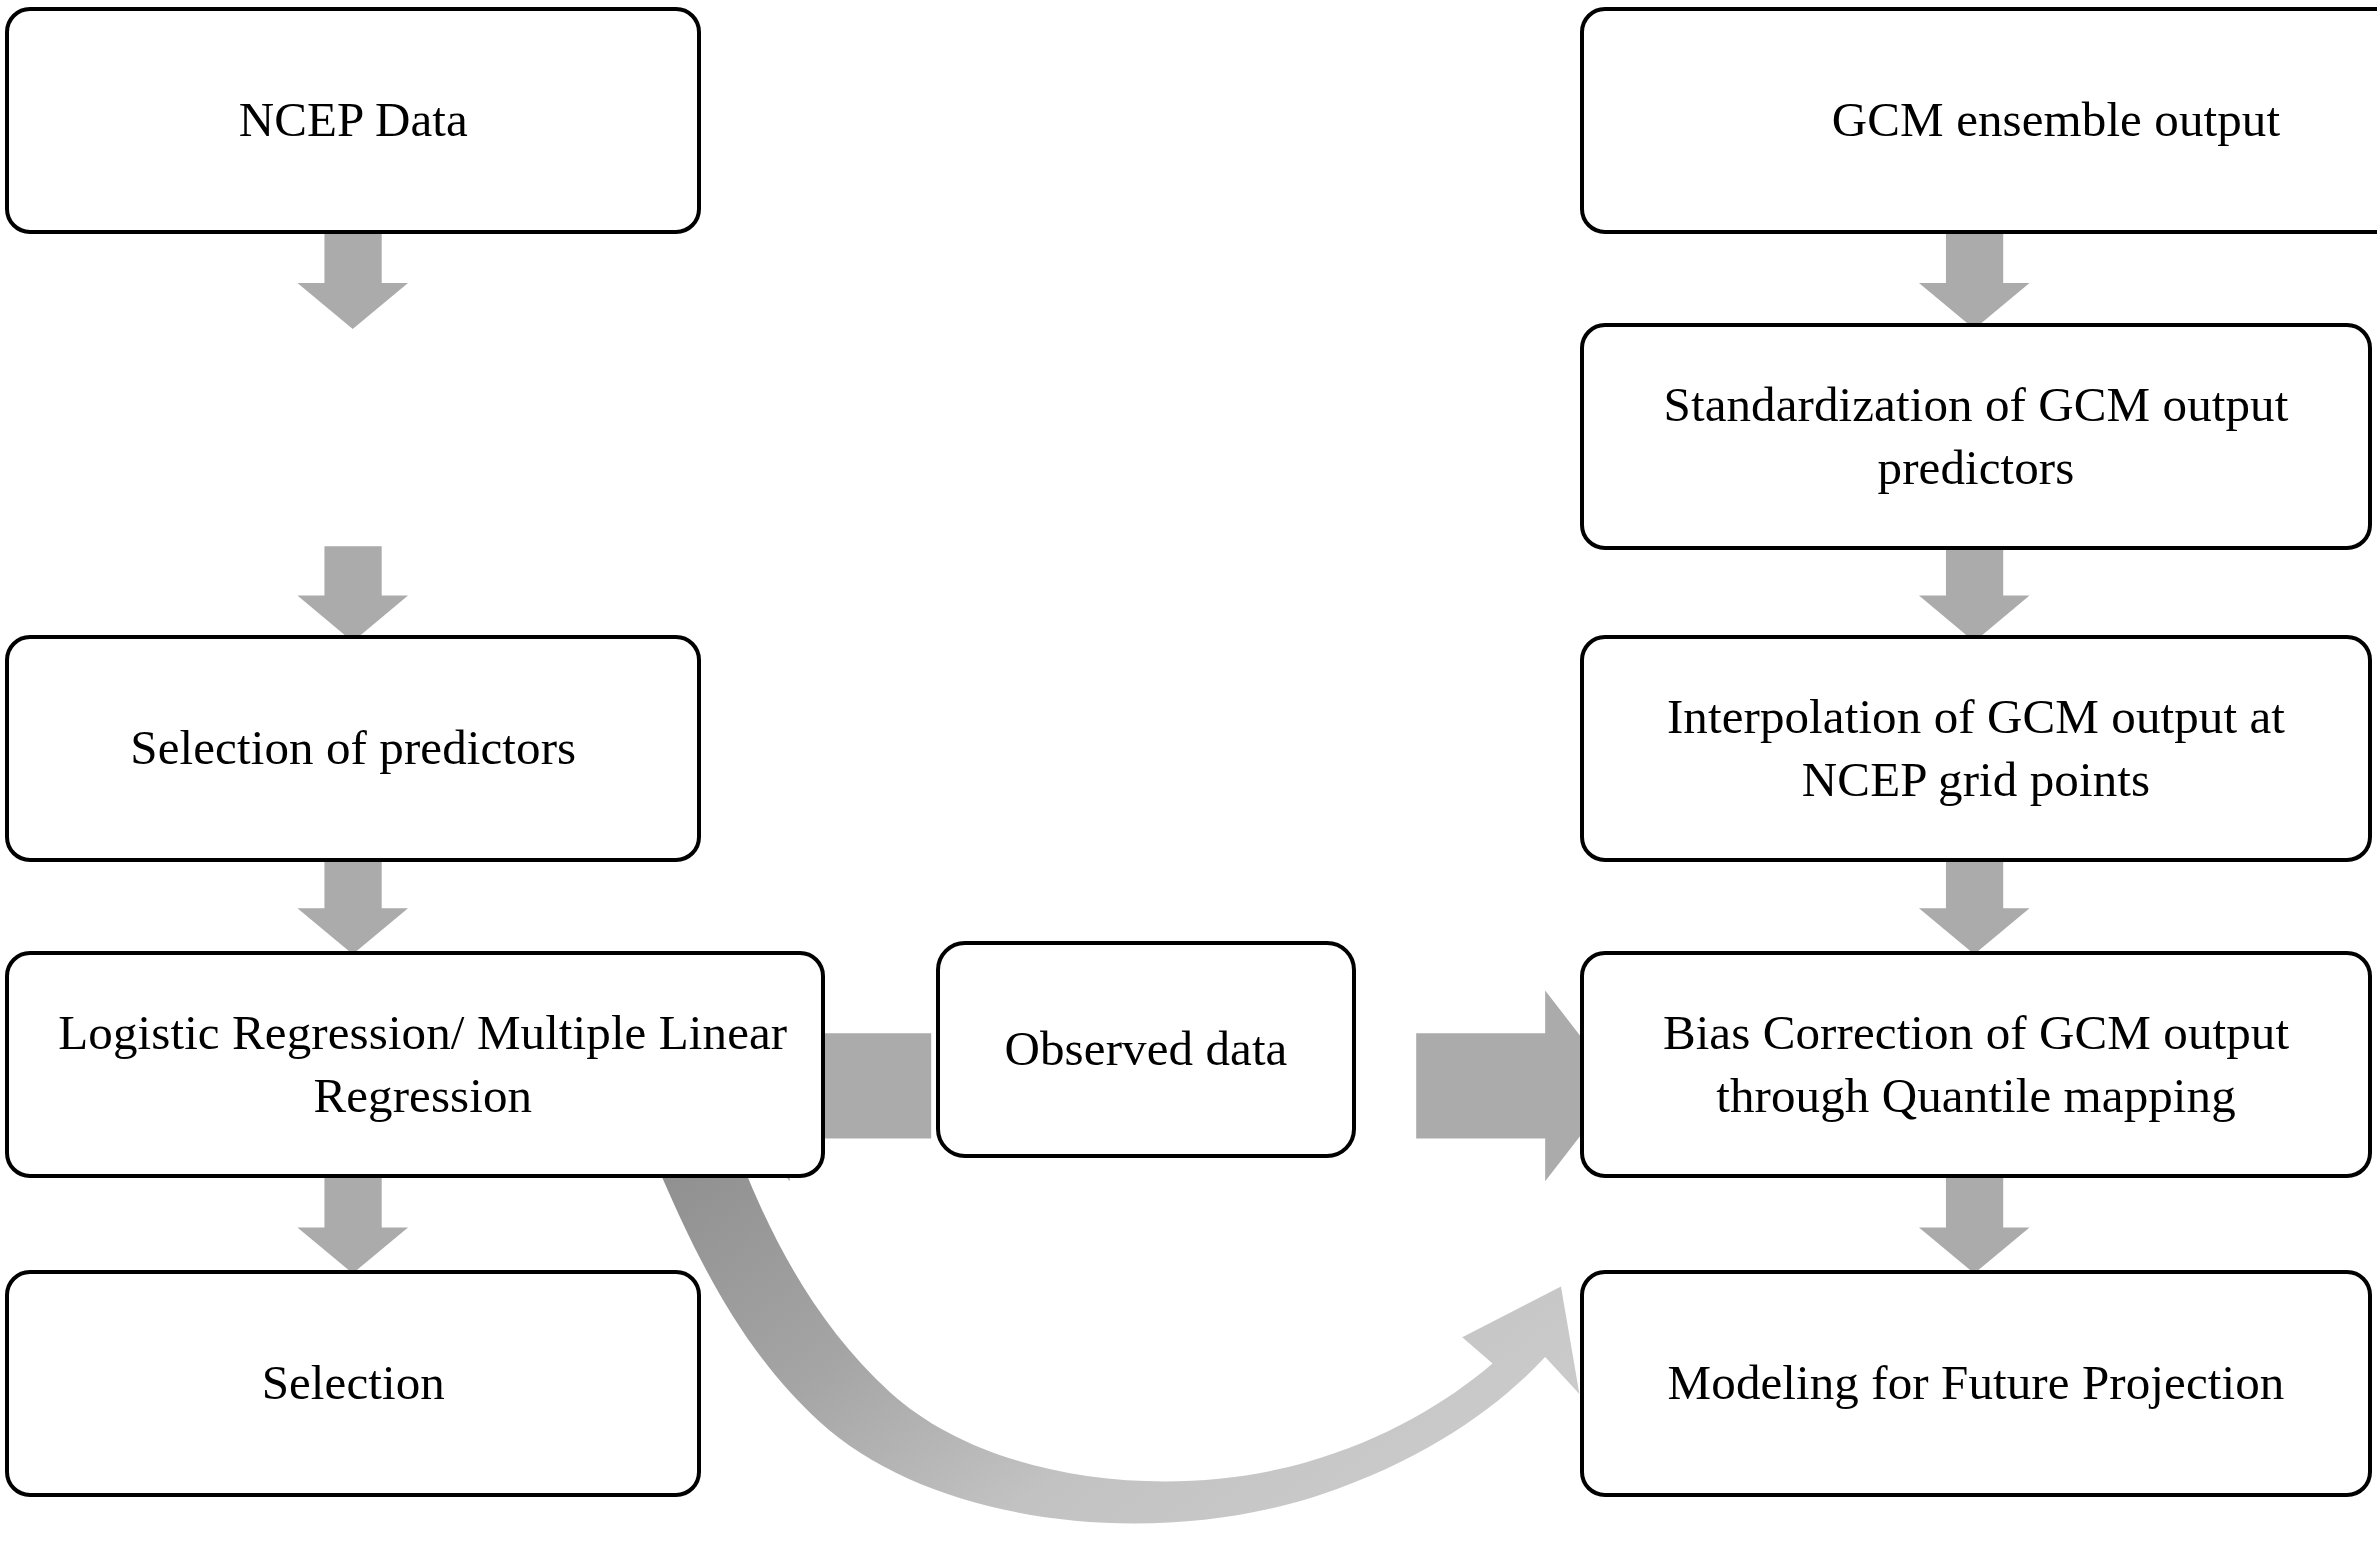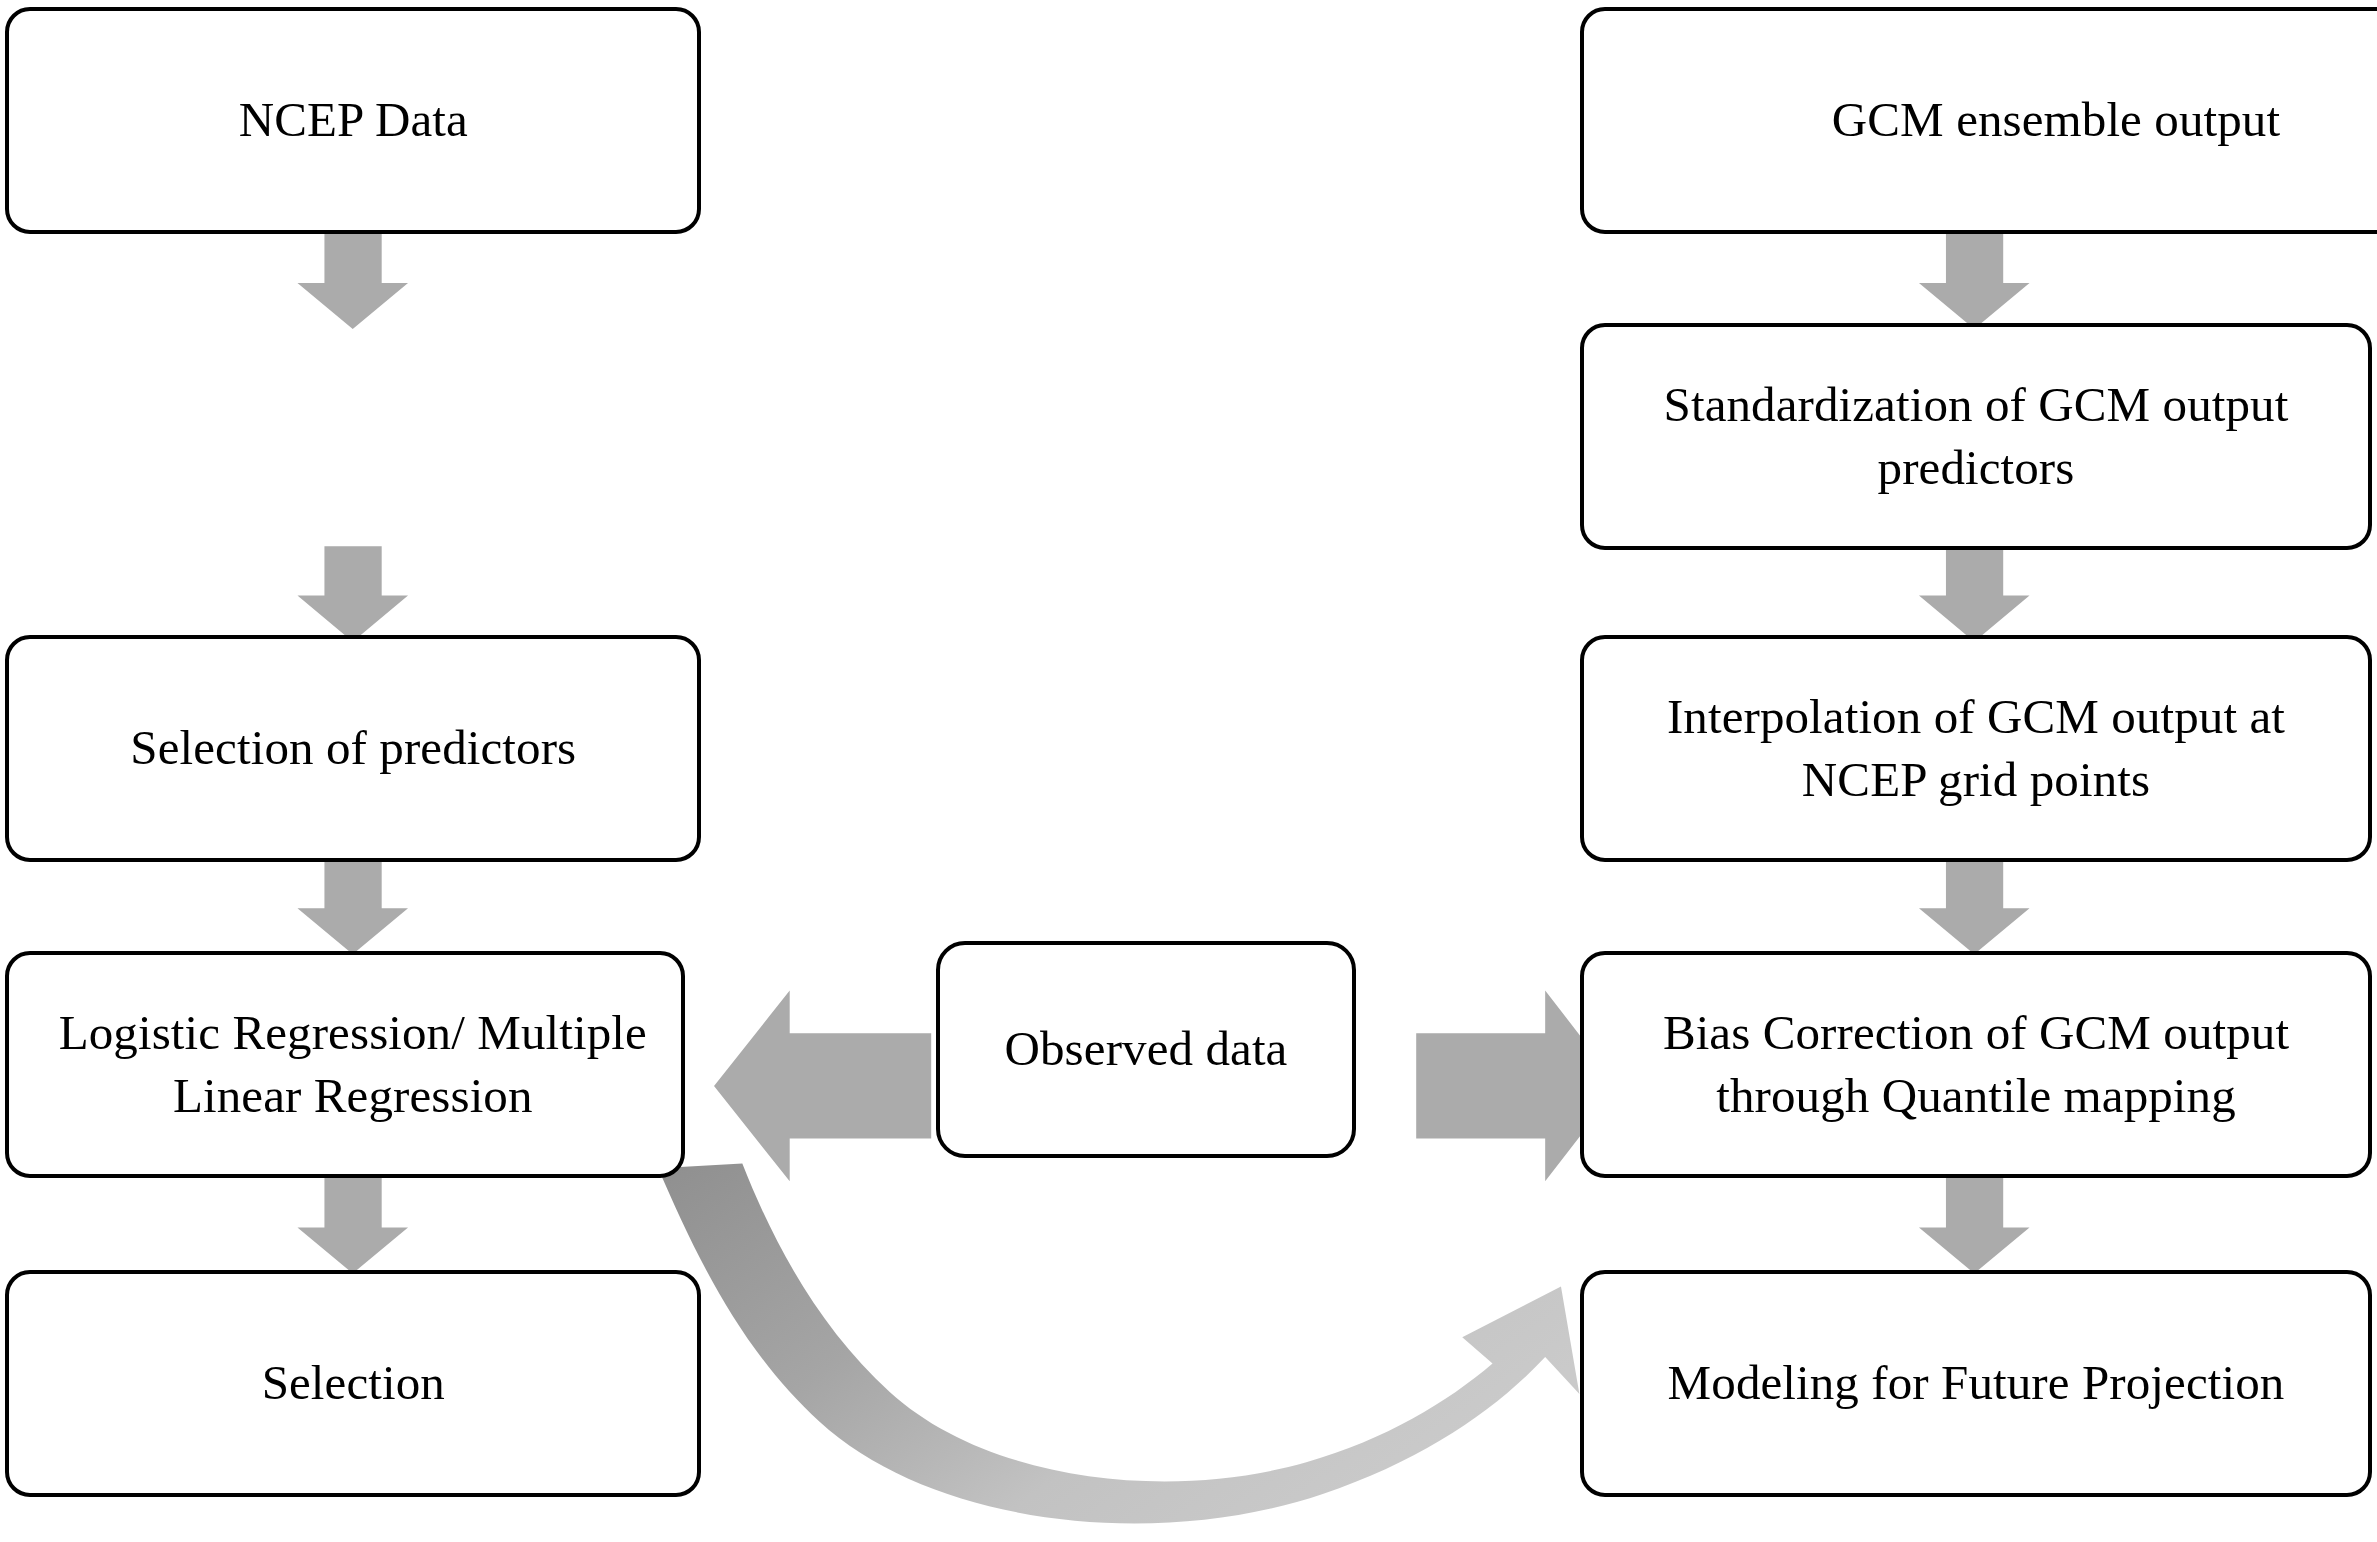--- a/index.html
+++ b/index.html
@@ -116,21 +116,21 @@
 
   <div class="flow-box" style="left:5.3px; top:6.6px; width:696px; height:227px;">
     <span class="label">NCEP Data</span>
   </div>
 
 
   <div class="flow-box" style="left:5.3px; top:635px; width:696px; height:227px;">
     <span class="label">Selection of predictors</span>
   </div>
 
-  <div class="flow-box" style="left:5.3px; top:951px; width:680px; height:227px;padding-left:32px;">
+  <div class="flow-box" style="left:5.3px; top:951px; width:820px; height:227px;padding-left:32px;">
     <span class="label">Logistic Regression/ Multiple Linear Regression</span>
   </div>
 
   <div class="flow-box" style="left:5.3px; top:1270px; width:696px; height:227px;">
     <span class="label">Selection</span>
   </div>
 
   <div class="flow-box" style="left:1580px; top:6.6px; width:952px; height:227px;justify-content:flex-end;">
     <span class="label">GCM ensemble output</span>
   </div>

